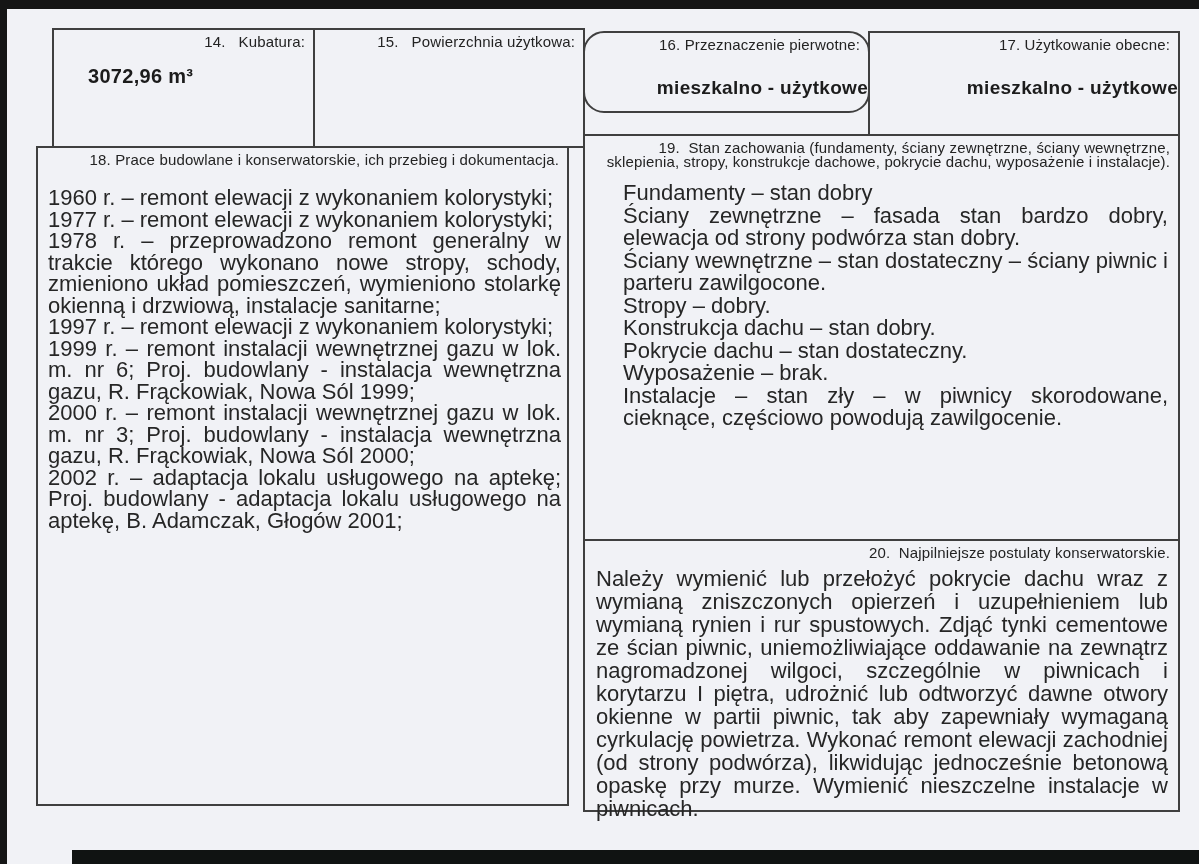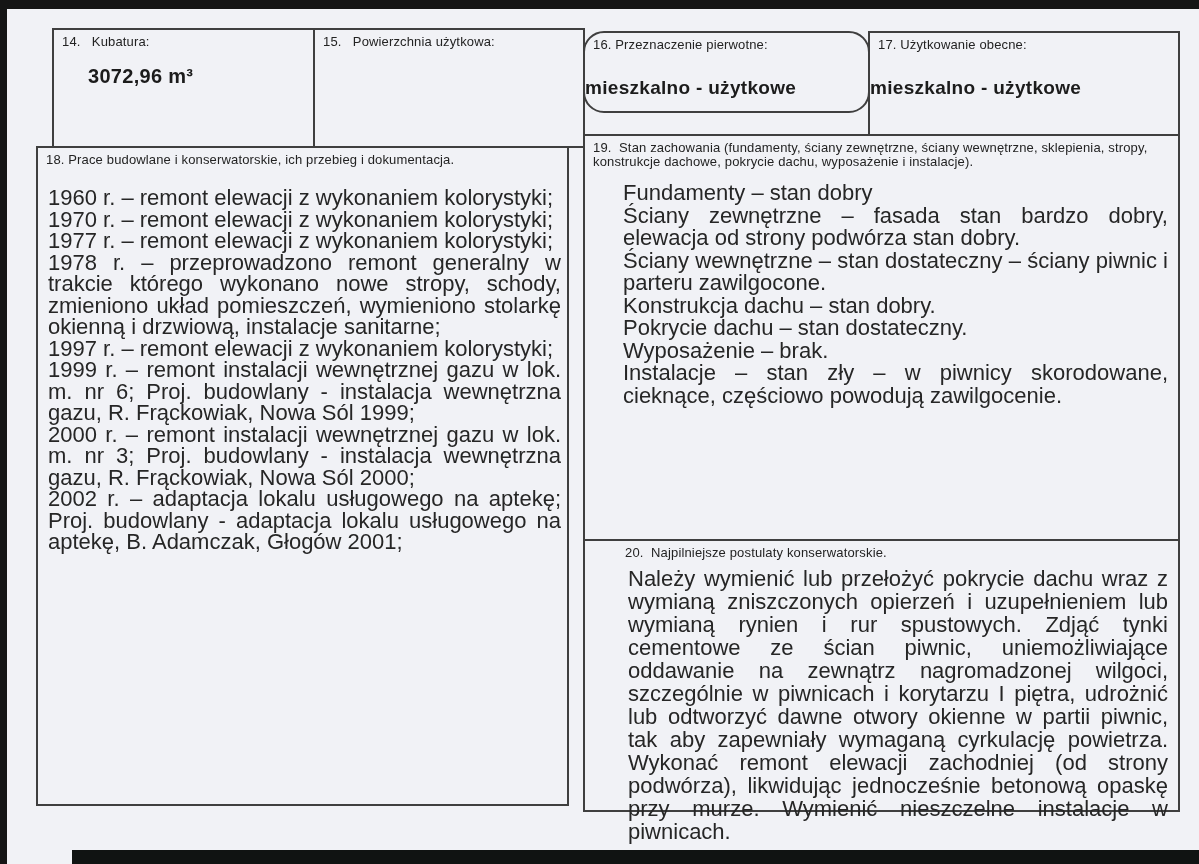--- a/index.html
+++ b/index.html
@@ -24,54 +24,55 @@
   .edge-left{left:0;top:0;width:7px;height:864px;}
   .edge-bottom{left:72px;top:850px;width:1127px;height:14px;background:#101312;}
 
   
   .box{
     position:absolute;
     border:2px solid var(--line);
     background:var(--paper);
   }
   .box-label{
-    font-size:13px;
+    font-size:15px;
     color:#232323;
     padding:5px 8px 0 8px;
     white-space:pre-wrap;
     letter-spacing:.15px;
     line-height:14px;
+    text-align:right;
   }
   .big-value{
     font-weight:bold;
     font-size:20px;
     color:var(--ink-bold);
     margin:16px 0 0 34px;
     letter-spacing:.3px;
   }
   .center-value{
     font-weight:bold;
     font-size:19px;
     color:var(--ink-bold);
-    text-align:left;
+    text-align:right;
     margin-top:25px;
     letter-spacing:.3px;
   }
   .body-text{
     font-size:22px;
     color:var(--ink);
     text-align:justify;
   }
   #box14{left:52px;top:28px;width:263px;height:120px;}
   #box15{left:313px;top:28px;width:272px;height:120px;}
   #box18{left:36px;top:146px;width:533px;height:660px;}
   #box16{left:583px;top:31px;width:287px;height:82px;border-radius:21px;}
   #box17{left:868px;top:31px;width:312px;height:105px;}
   #box19{left:583px;top:134px;width:597px;height:407px;}
-  #box20{left:583px;top:539px;width:597px;height:273px;padding-left:32px;}
+  #box20{left:583px;top:539px;width:597px;height:273px;}
 
   #box18 .content{
     padding:20px 6px 0 10px;
     line-height:21.5px;
   }
   #box19 .content{
     padding:13px 10px 0 38px;
     line-height:22.5px;
   }
   #box20 .content{
@@ -105,36 +106,36 @@
 
   <div class="box" id="box17">
     <div class="box-label">17. Użytkowanie obecne:</div>
     <div class="center-value">mieszkalno - użytkowe</div>
   </div>
 
   <div class="box" id="box18">
     <div class="box-label">18. Prace budowlane i konserwatorskie, ich przebieg i dokumentacja.</div>
     <div class="content body-text">
         <p class="entry">1960 r. – remont elewacji z wykonaniem kolorystyki;</p>
-        <p class="entry">1970 r. –  remont elewacji z wykonaniem kolorystyki;</p>
         <p class="entry">1977 r. – remont elewacji z wykonaniem kolorystyki;</p>
         <p class="entry">1978 r. – przeprowadzono remont generalny w trakcie którego wykonano nowe stropy, schody, zmieniono układ pomieszczeń, wymieniono stolarkę okienną i drzwiową, instalacje sanitarne;</p>
         <p class="entry">1997 r. – remont elewacji z wykonaniem kolorystyki;</p>
         <p class="entry">1999 r. – remont instalacji wewnętrznej gazu w lok. m. nr 6; Proj. budowlany - instalacja wewnętrzna gazu, R. Frąckowiak, Nowa Sól 1999;</p>
         <p class="entry">2000 r. – remont instalacji wewnętrznej gazu w lok. m. nr 3; Proj. budowlany - instalacja wewnętrzna gazu, R. Frąckowiak, Nowa Sól 2000;</p>
         <p class="entry">2002 r. – adaptacja lokalu usługowego na aptekę; Proj. budowlany - adaptacja lokalu usługowego na aptekę, B. Adamczak, Głogów 2001;</p>
       </div>
   </div>
 
   <div class="box" id="box19">
     <div class="box-label">19.  Stan zachowania (fundamenty, ściany zewnętrzne, ściany wewnętrzne, sklepienia, stropy, konstrukcje dachowe, pokrycie dachu, wyposażenie i instalacje).</div>
     <div class="content body-text">
         <p class="entry">Fundamenty – stan dobry</p>
         <p class="entry">Ściany zewnętrzne – fasada stan bardzo dobry, elewacja od strony podwórza stan dobry.</p>
         <p class="entry">Ściany wewnętrzne – stan dostateczny – ściany piwnic i parteru zawilgocone.</p>
+        <p class="entry">Stropy – dobry.</p>
         <p class="entry">Konstrukcja dachu – stan dobry.</p>
         <p class="entry">Pokrycie dachu – stan dostateczny.</p>
         <p class="entry">Wyposażenie – brak.</p>
         <p class="entry">Instalacje – stan zły – w piwnicy skorodowane, cieknące, częściowo powodują zawilgocenie.</p>
       </div>
   </div>
 
   <div class="box" id="box20">
     <div class="box-label">20.  Najpilniejsze postulaty konserwatorskie.</div>
     <div class="content body-text">Należy wymienić lub przełożyć pokrycie dachu wraz z wymianą zniszczonych opierzeń i uzupełnieniem lub wymianą rynien i rur spustowych. Zdjąć tynki cementowe ze ścian piwnic, uniemożliwiające oddawanie na zewnątrz nagromadzonej wilgoci, szczególnie w piwnicach i korytarzu I piętra, udrożnić lub odtworzyć dawne otwory okienne w partii piwnic, tak aby zapewniały wymaganą cyrkulację powietrza. Wykonać remont elewacji zachodniej  (od strony podwórza), likwidując jednocześnie betonową opaskę przy murze. Wymienić nieszczelne instalacje w piwnicach.</div>

